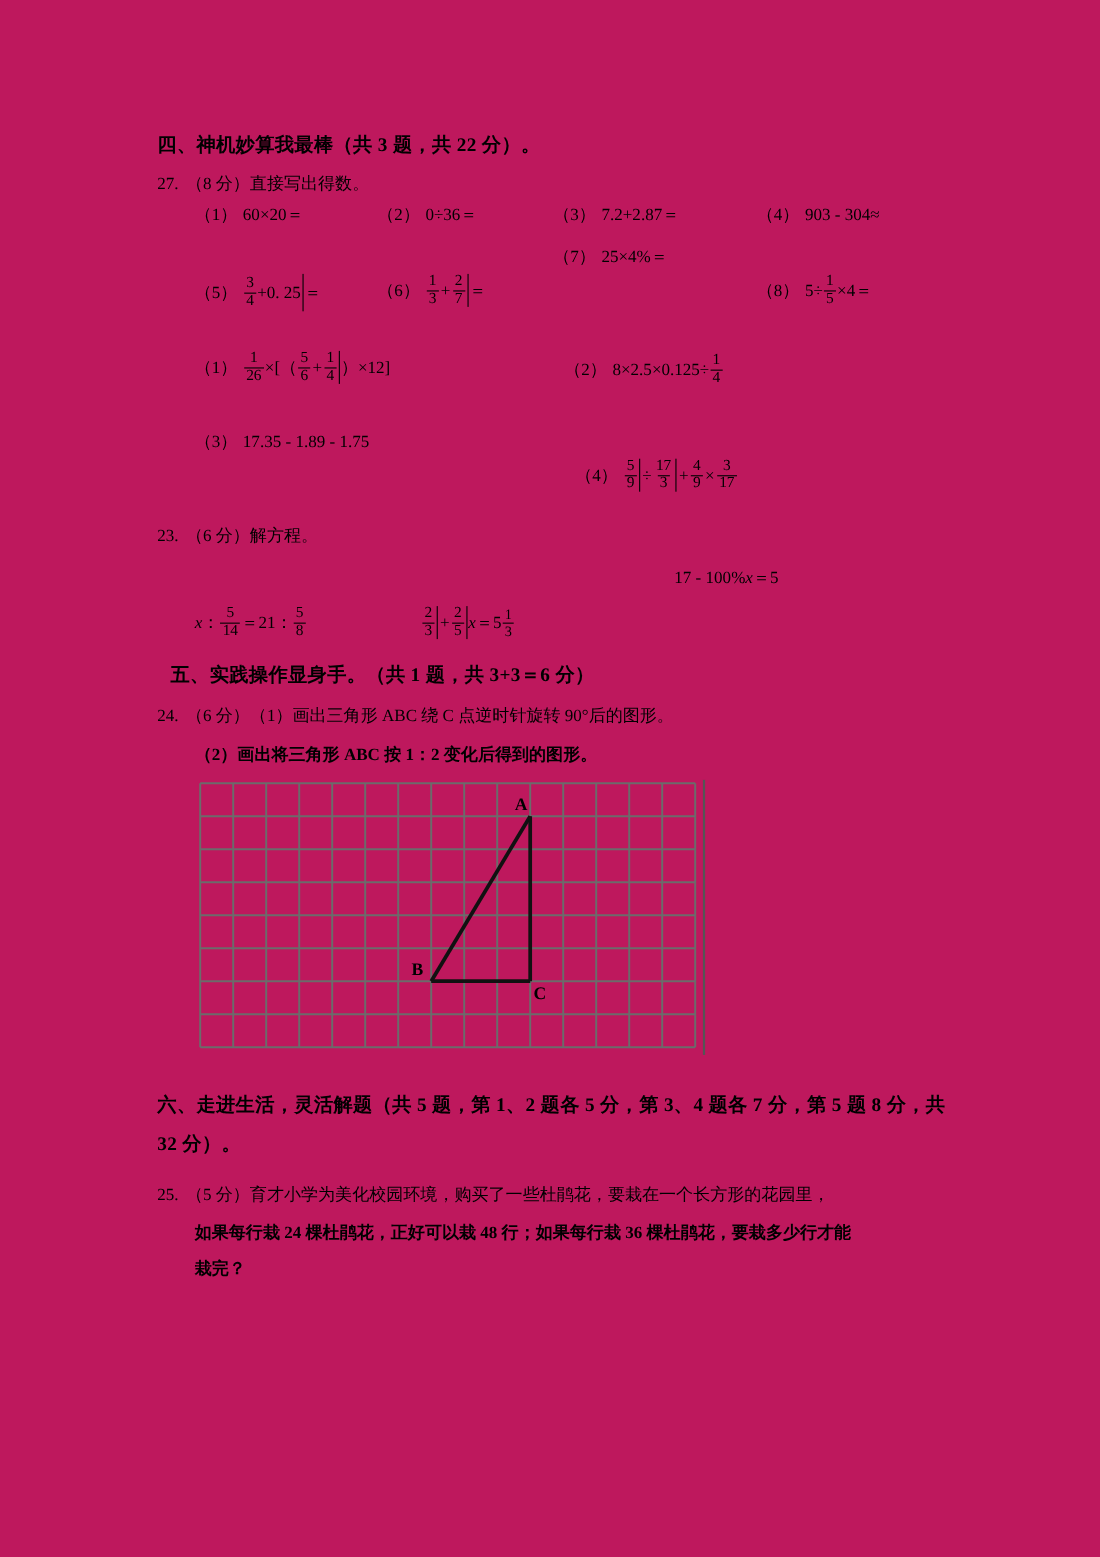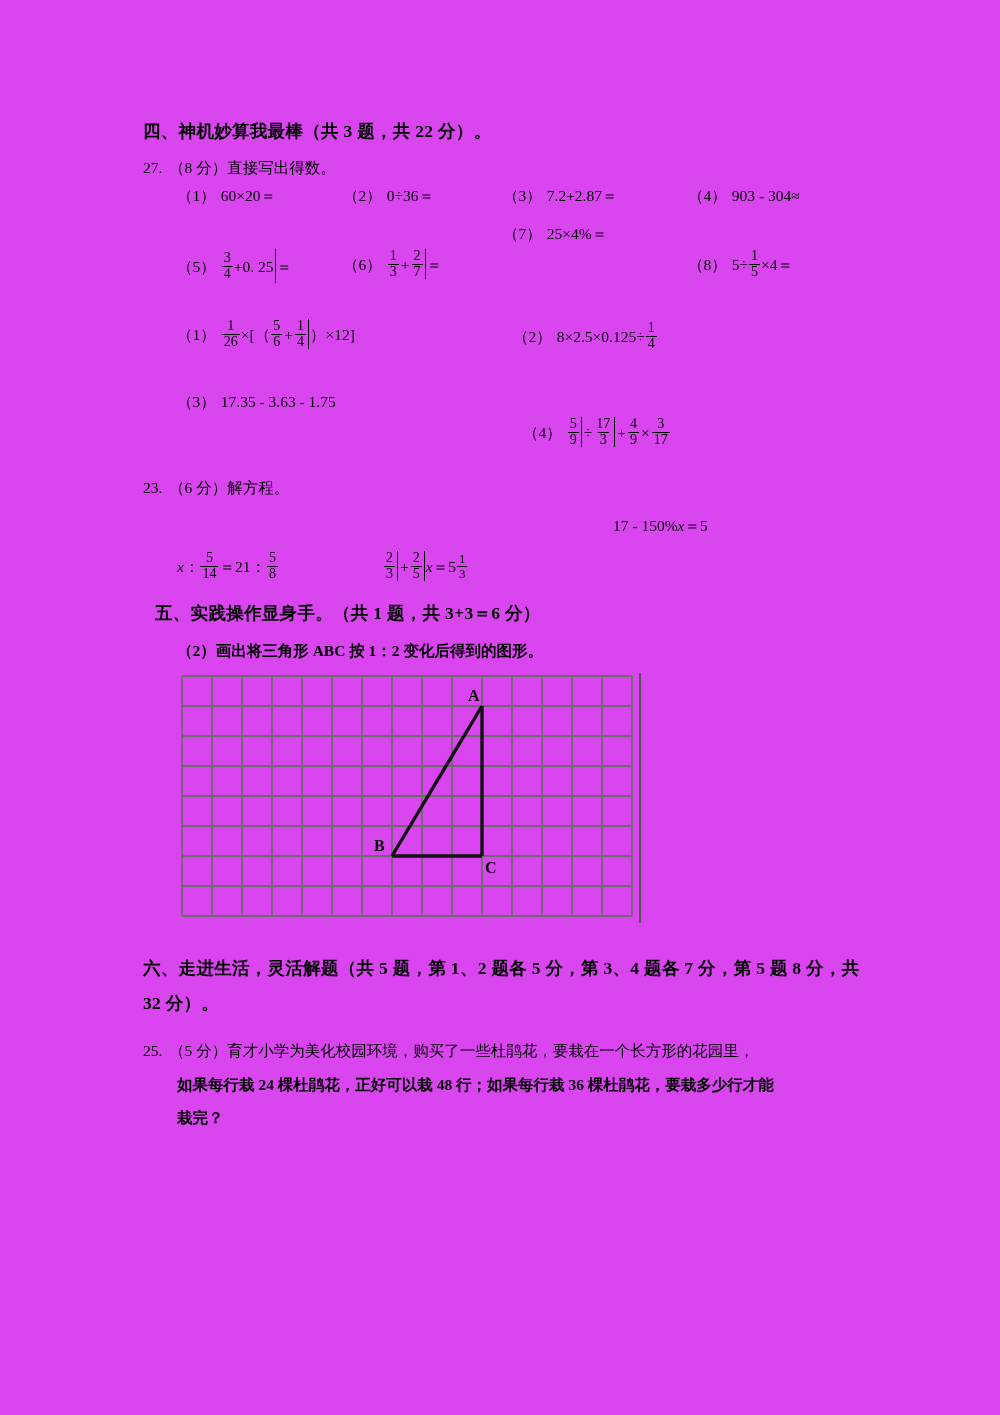--- a/index.html
+++ b/index.html
@@ -8,21 +8,21 @@
     background: #ffffff;
   }
   body {
     font-family: "Liberation Serif", "DejaVu Serif", serif;
     color: #000;
   }
   .page {
     position: relative;
     width: 1000px;
     height: 1415px;
-    background: #d946ef;
+    background: #be185d;
     overflow: hidden;
   }
   .content {
     position: absolute;
     left: 143px;
     top: 118px;
     width: 730px;
   }
 
   
@@ -245,21 +245,21 @@
           <span class="frac">
             <span class="num">1</span>
             <span class="den">4</span>
           </span>
         </div>
       </div>
 
       <div class="row" style="height:78px;">
         <div class="item" style="left:34px;top:0;">
           <span class="lbl">（3）</span>
-          <span>17.35 - 3.63 - 1.75</span>
+          <span>17.35 - 1.89 - 1.75</span>
         </div>
 
         <div class="item" style="left:380px;top:28px;">
           <span class="lbl">（4）</span>
           <span class="frac">
             <span class="num">5</span>
             <span class="den">9</span>
           </span>
           <span class="vrule short"></span>
           <span class="op">÷</span>
@@ -282,21 +282,21 @@
       </div>
     </div>
 
     <div class="q" style="margin-top:8px;">
       <div class="q-head">
         <span class="q-num">23.</span><span>（6 分）解方程。</span>
       </div>
 
       <div class="row" style="height:80px;margin-top:14px;">
         <div class="item" style="left:470px;top:0px;">
-          <span>17 - 150%</span>
+          <span>17 - 100%</span>
           <span class="ital">x</span>
           <span>＝5</span>
         </div>
 
         <div class="item" style="left:34px;top:38px;">
           <span class="ital">x</span>
           <span>：</span>
           <span class="frac">
             <span class="num">5</span>
             <span class="den">14</span>
@@ -326,20 +326,23 @@
             <span class="num">1</span>
             <span class="den">3</span>
           </span>
         </div>
       </div>
     </div>
 
     <div class="section-head" style="margin-top:6px;margin-left:12px;">五、实践操作显身手。（共 1 题，共 3+3＝6 分）</div>
 
     <div class="q">
+      <div class="q-head">
+        <span class="q-num">24.</span><span>（6 分）（1）画出三角形 ABC 绕 C 点逆时针旋转 90°后的图形。</span>
+      </div>
       <div class="indent" style="margin-top:12px;">（2）画出将三角形 ABC 按 1：2 变化后得到的图形。</div>
 
       <div class="figure-wrap" style="width: 462px; height: 252px;">
         <svg class="grid-outer" id="grid-svg" width="456" height="246">
             <line x1="3" y1="3" x2="3" y2="243" stroke="#6b6b6b" stroke-width="1.8"></line>
             <line x1="33" y1="3" x2="33" y2="243" stroke="#6b6b6b" stroke-width="1.8"></line>
             <line x1="63" y1="3" x2="63" y2="243" stroke="#6b6b6b" stroke-width="1.8"></line>
             <line x1="93" y1="3" x2="93" y2="243" stroke="#6b6b6b" stroke-width="1.8"></line>
             <line x1="123" y1="3" x2="123" y2="243" stroke="#6b6b6b" stroke-width="1.8"></line>
             <line x1="153" y1="3" x2="153" y2="243" stroke="#6b6b6b" stroke-width="1.8"></line>

